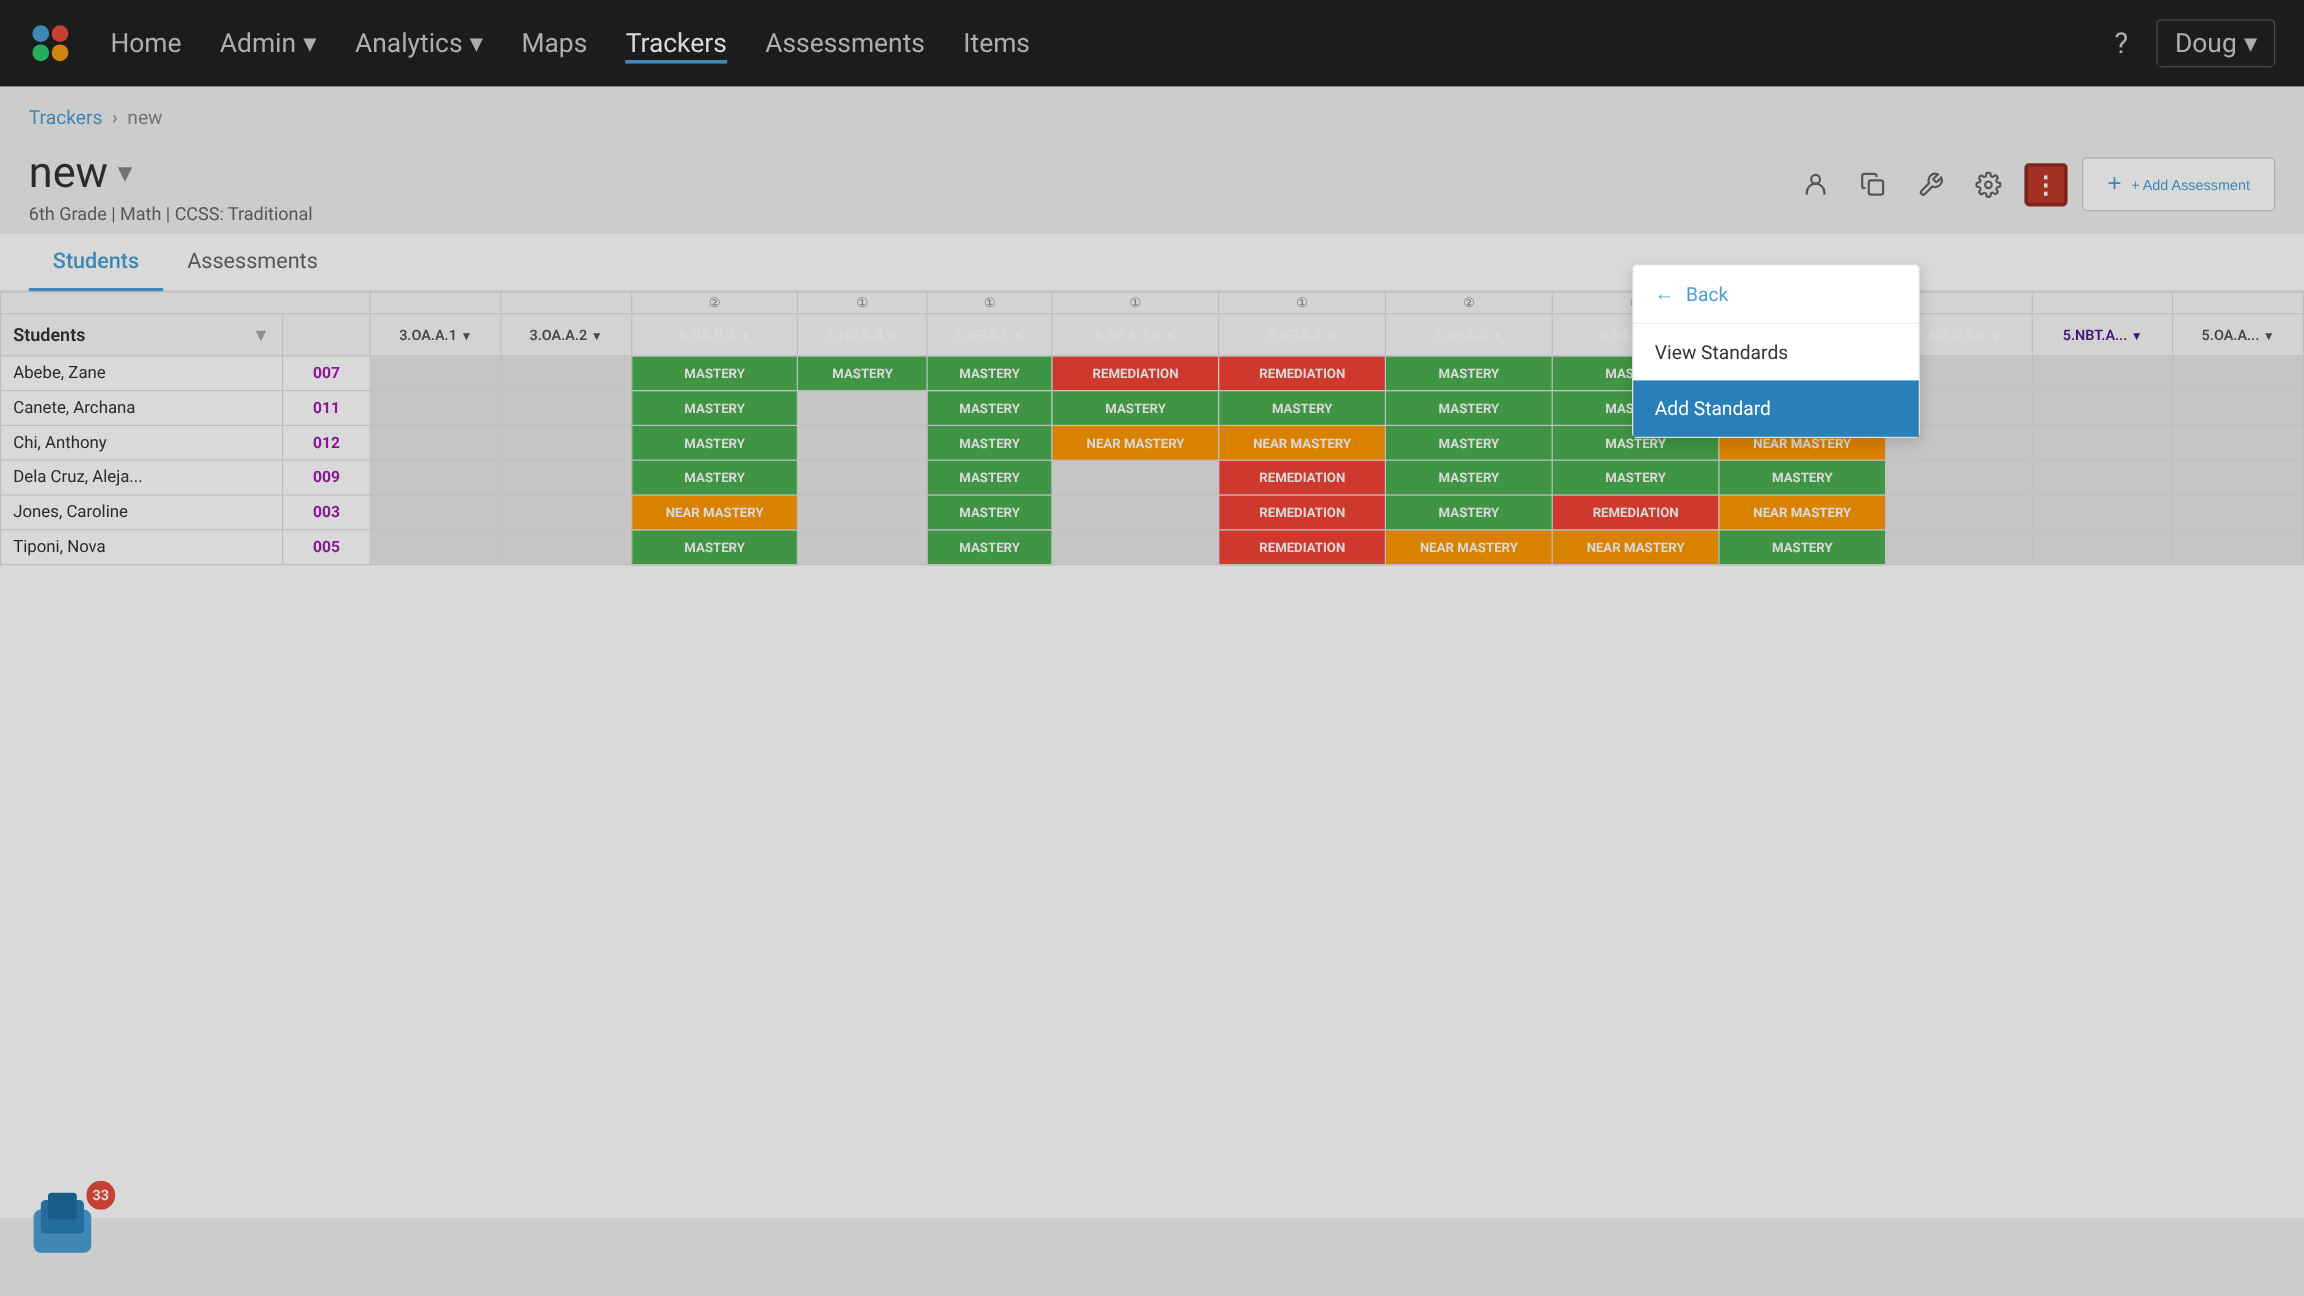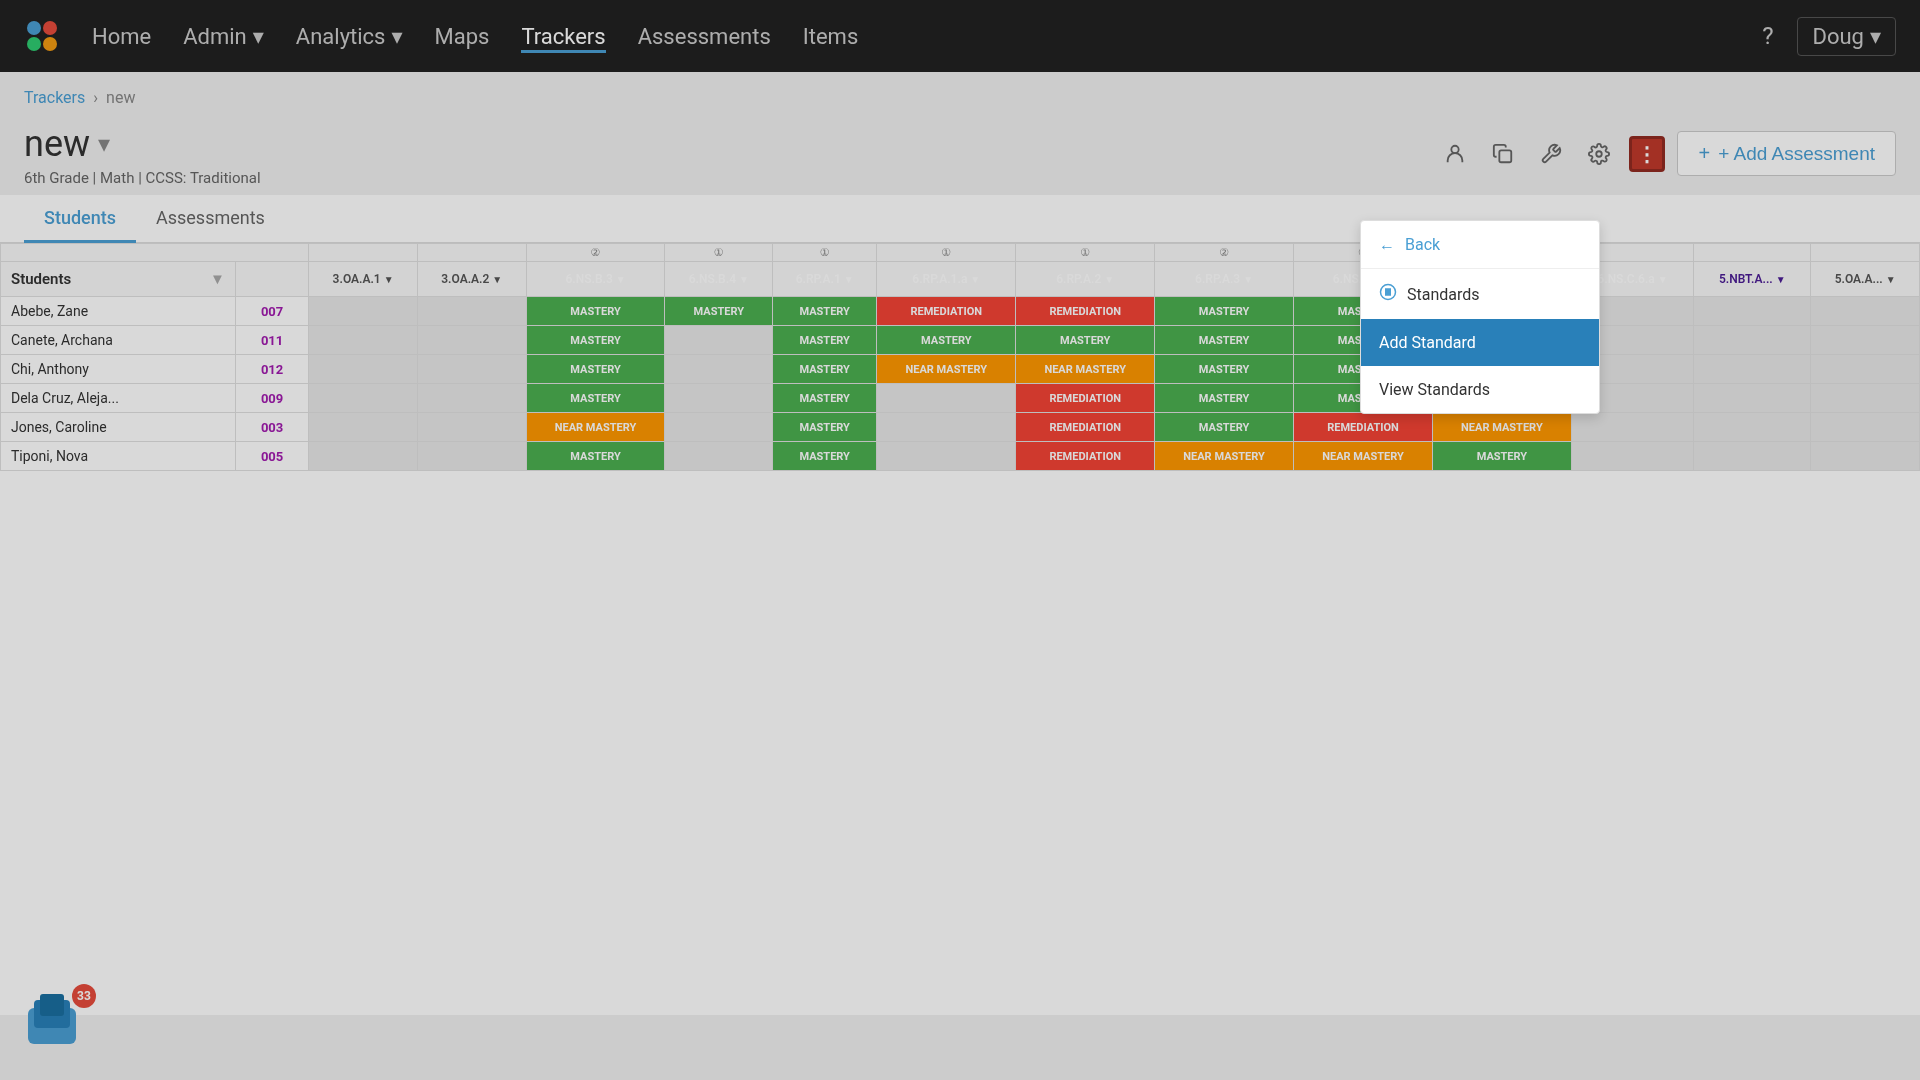--- a/index.html
+++ b/index.html
@@ -285,46 +285,38 @@
         <svg width="22" height="22" viewBox="0 0 24 24" fill="none" stroke="currentColor" stroke-width="2">
           <circle cx="12" cy="12" r="3"></circle>
             <path d="M19.4 15a1.65 1.65 0 00.33 1.82l.06.06a2 2 0 010 2.83 2 2 0 01-2.83 0l-.06-.06a1.65 1.65 0 00-1.82-.33 1.65 1.65 0 00-1 1.51V21a2 2 0 01-2 2 2 2 0 01-2-2v-.09A1.65 1.65 0 009 19.4a1.65 1.65 0 00-1.82.33l-.06.06a2 2 0 01-2.83-2.83l.06-.06A1.65 1.65 0 004.68 15a1.65 1.65 0 00-1.51-1H3a2 2 0 01-2-2 2 2 0 012-2h.09A1.65 1.65 0 004.6 9a1.65 1.65 0 00-.33-1.82l-.06-.06a2 2 0 010-2.83 2 2 0 012.83 0l.06.06A1.65 1.65 0 009 4.68a1.65 1.65 0 001-1.51V3a2 2 0 012-2 2 2 0 012 2v.09a1.65 1.65 0 001 1.51 1.65 1.65 0 001.82-.33l.06-.06a2 2 0 012.83 2.83l-.06.06A1.65 1.65 0 0019.4 9a1.65 1.65 0 001.51 1H21a2 2 0 012 2 2 2 0 01-2 2h-.09a1.65 1.65 0 00-1.51 1z"></path>
         </svg>
       </div>
       <div class="kebab-btn">
         <span style="letter-spacing: 1px;">⋮</span>
       </div>
       <button class="add-assessment-btn">
         <span style="font-size:20px;">+</span>
-        <span style="font-size:19px;">+ Add Assessment</span>
+        <span style="font-size:12px;">+ Add Assessment</span>
       </button>
     </div>
   </div>
 
   <div class="overlay"></div>
 
   <div class="dropdown-menu" style="position: absolute; right: 320px; top: 220px;">
     <div class="dropdown-item back-item">
       <span>←</span>
       <span>Back</span>
     </div>
     <div class="dropdown-divider"></div>
     <div class="dropdown-item">
-      <span style="color:#4a9fd4;">
-        <svg width="18" height="18" viewBox="0 0 24 24" fill="none" stroke="currentColor" stroke-width="2">
-          <path d="M12 2C6.48 2 2 6.48 2 12s4.48 10 10 10 10-4.48 10-10S17.52 2 12 2zm-1 14H9V8h2v8zm4 0h-2V8h2v8z"></path>
-        </svg>
-      </span>
-      <span>Standards</span>
+      <span>View Standards</span>
     </div>
     <div class="dropdown-item active">
       <span>Add Standard</span>
-    </div>
-    <div class="dropdown-item">
-      <span>View Standards</span>
     </div>
   </div>
 
   <div class="tabs" style="margin-top: 8px;">
     <div class="tab active">Students</div>
     <div class="tab">Assessments</div>
   </div>
 
   <div class="table-container" style="height: calc(1080px - 72px - 48px - 80px - 60px - 48px);">
     <table>

